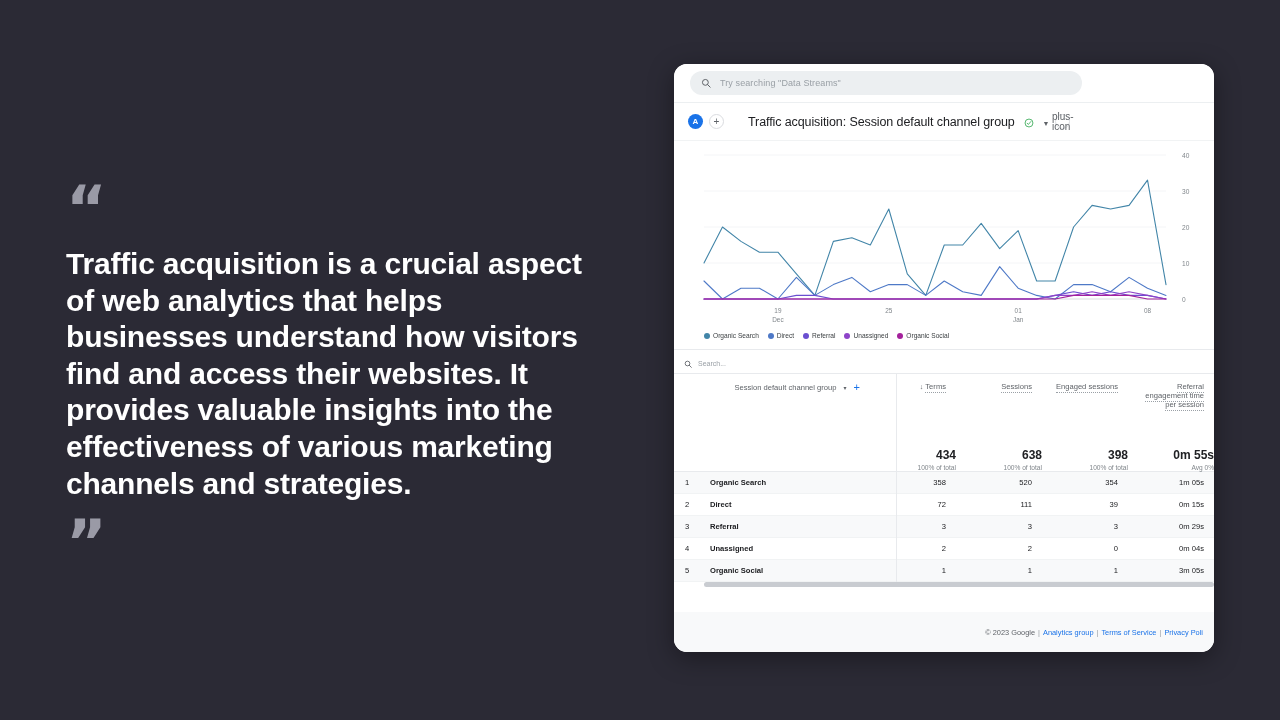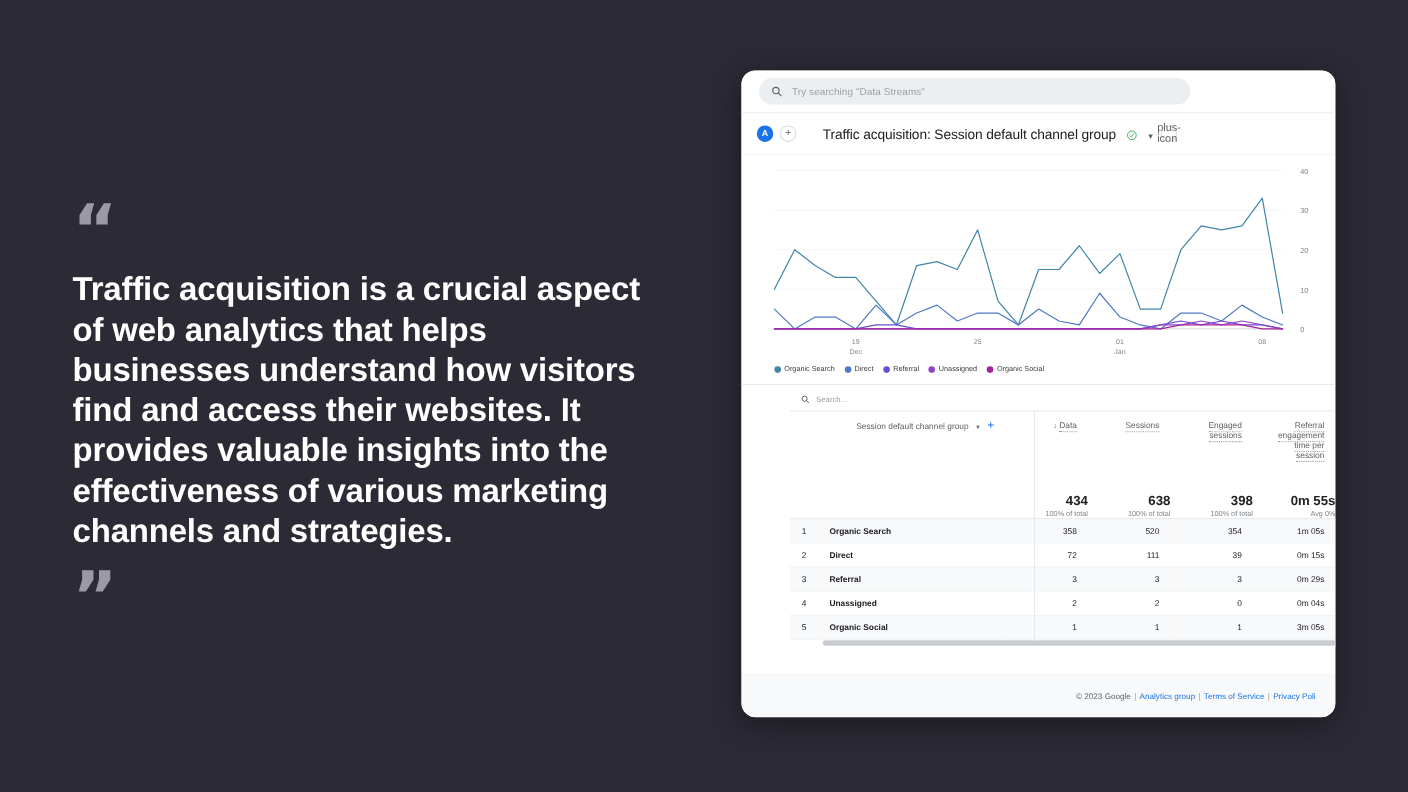--- a/index.html
+++ b/index.html
@@ -138,21 +138,20 @@
   .legend-label { font-size:6.6px; color:#3c4043; white-space:nowrap; }
 
   
   .table-zone {
     flex:1 1 auto;
     border-top:1px solid #e8eaed;
     background:#fff;
     display:flex;
     flex-direction:column;
     min-height:0;
-    padding-left:44px;
   }
   .tbl-search {
     height:20px;
     display:flex; align-items:center;
     padding:0 10px;
     gap:6px;
     flex:0 0 auto;
     margin-top:3px;
   }
   .tbl-search .ph { font-size:7px; color:#9aa0a6; }
@@ -235,21 +234,21 @@
   }
 
   
   .ga-footer {
     flex:0 0 auto;
     height:40px;
     background:#f8f9fa;
     display:flex;
     align-items:center;
     justify-content:flex-end;
-    padding-right:18px;
+    padding-right:11px;
     font-size:7.4px;
     color:#5f6368;
     white-space:nowrap;
     overflow:hidden;
   }
   .ga-footer a { color:#1a73e8; text-decoration:none; }
   .ga-footer .sep { margin:0 3px; color:#9aa0a6; }
 </style>
 </head>
 <body>
@@ -366,21 +365,21 @@
           <tr class="hdr">
             <th></th>
             <th class="hdr-dim-cell">
               <span class="dim-head">
                 <span>Session default channel group</span>
                 <span class="caret2">▾</span>
                 <span class="plus">+</span>
               </span>
             </th>
             <th>
-              <span class="m-head"><span class="sort-arrow">↓</span><span class="lbl">Data</span></span>
+              <span class="m-head"><span class="sort-arrow">↓</span><span class="lbl">Terms</span></span>
             </th>
             <th>
               <span class="m-head"><span class="lbl">Sessions</span></span>
             </th>
             <th>
               <span class="m-head"><span class="lbl">Engaged sessions</span></span>
             </th>
             <th>
               <span class="m-head"><span class="lbl">Referral engagement time per session</span></span>
             </th>

